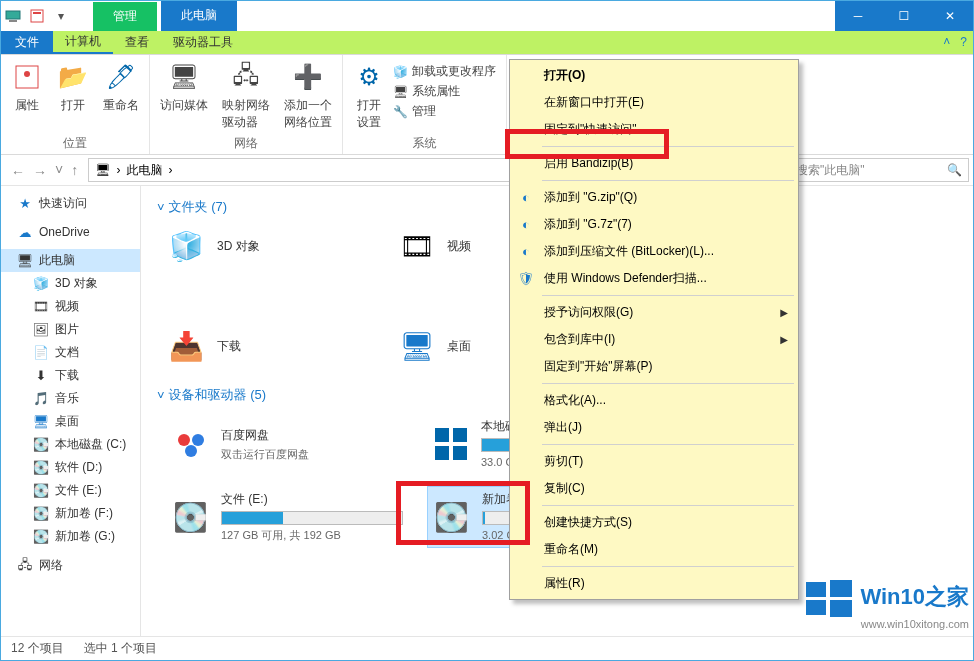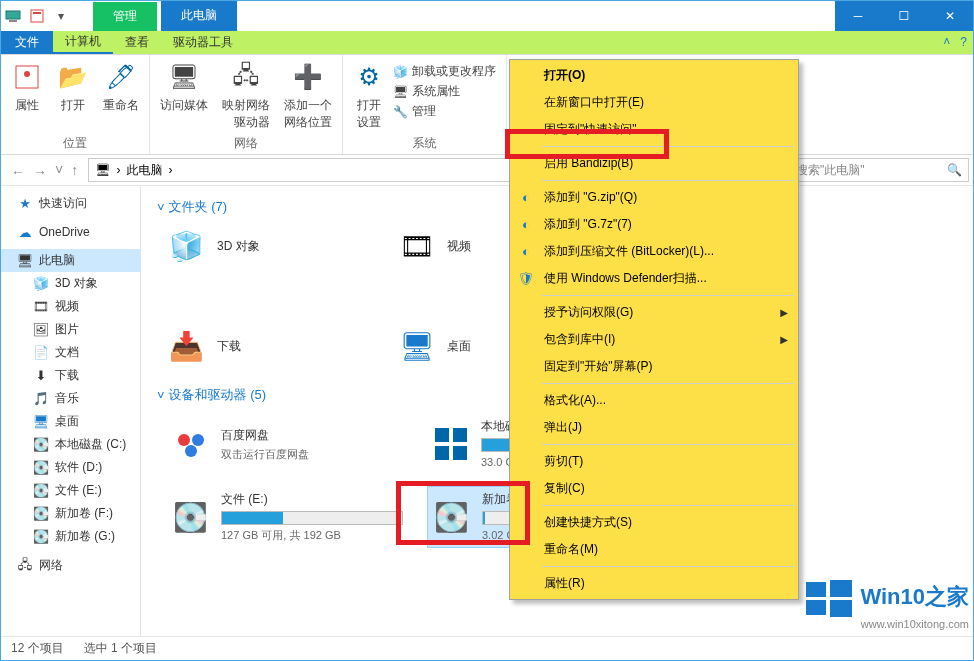--- a/index.html
+++ b/index.html
@@ -45,21 +45,21 @@
 .folder-label { font-size: 12px; color: #333; }
 .drives-grid { display: flex; flex-wrap: wrap; gap: 12px 20px; margin-left: 10px; }
 .drive-item { display: flex; align-items: center; gap: 10px; width: 240px; padding: 4px; }
 .drive-item.selected { background: #cce8ff; border: 1px solid #99d1ff; }
 .drive-icon { width: 40px; height: 40px; display: flex; align-items: center; justify-content: center; font-size: 28px; }
 .drive-info { flex: 1; }
 .drive-name { font-size: 12px; color: #333; margin-bottom: 3px; }
 .drive-bar { height: 14px; background: #eee; border: 1px solid #bbb; position: relative; margin-bottom: 3px; }
 .drive-bar-fill { height: 100%; background: #26a0da; }
 .drive-sub { font-size: 11px; color: #666; }
-.context-menu { position: absolute; left: 508px; top: 58px; width: 290px; background: #fde047; border: 1px solid #a0a0a0; box-shadow: 4px 4px 4px rgba(0,0,0,0.25); z-index: 100; padding: 2px; }
+.context-menu { position: absolute; left: 508px; top: 58px; width: 290px; background: #fef9c3; border: 1px solid #a0a0a0; box-shadow: 4px 4px 4px rgba(0,0,0,0.25); z-index: 100; padding: 2px; }
 .cm-item { display: flex; align-items: center; padding: 5px 20px 5px 32px; font-size: 12px; color: #000; position: relative; }
 .cm-item.bold { font-weight: bold; }
 .cm-item .cm-icon { position: absolute; left: 6px; width: 16px; height: 16px; display: flex; align-items: center; justify-content: center; font-size: 13px; }
 .cm-item .cm-arrow { position: absolute; right: 8px; font-size: 10px; color: #333; }
 .cm-sep { height: 1px; background: #d0d0d0; margin: 3px 2px 3px 30px; }
 .highlight1 { position: absolute; border: 5px solid #e51c23; z-index: 200; pointer-events: none; }
 .hl-bitlocker { left: 504px; top: 128px; width: 164px; height: 30px; }
 .hl-drive { left: 395px; top: 480px; width: 134px; height: 64px; }
 .statusbar { position: absolute; bottom: 0; left: 0; right: 0; height: 24px; background: #fff; border-top: 1px solid #e5e5e5; display: flex; align-items: center; padding: 0 10px; font-size: 12px; color: #555; gap: 20px; }
 .watermark { position: absolute; right: 4px; bottom: 30px; text-align: right; z-index: 50; }
@@ -135,21 +135,21 @@
     <div class="ribbon-group-label">位置</div>
   </div>
   <div class="ribbon-group">
     <div class="ribbon-items">
       <div class="ribbon-item">
           <div class="ri-icon">🖥</div>
           <span>访问媒体</span>
         </div>
       <div class="ribbon-item">
           <div class="ri-icon">🖧</div>
-          <span style="white-space:pre-line;text-align:right;">映射网络
+          <span style="white-space:pre-line;text-align:left;">映射网络
 驱动器</span>
         </div>
       <div class="ribbon-item">
           <div class="ri-icon green">➕</div>
           <span style="white-space:pre-line;text-align:center;">添加一个
 网络位置</span>
         </div>
     </div>
     <div class="ribbon-group-label">网络</div>
   </div>

